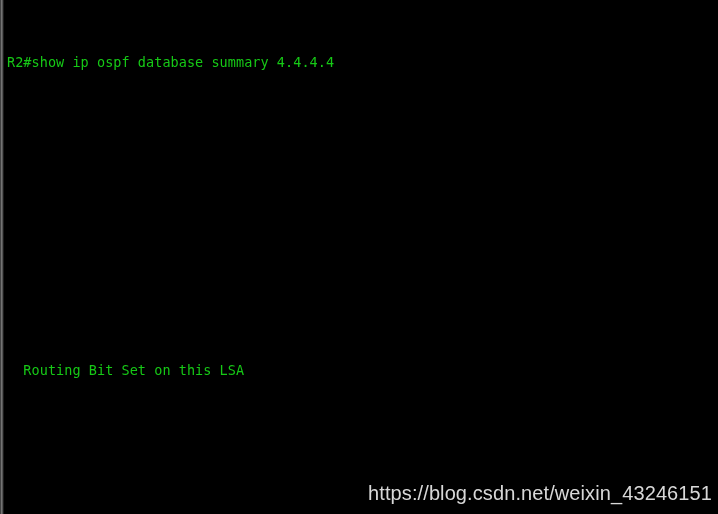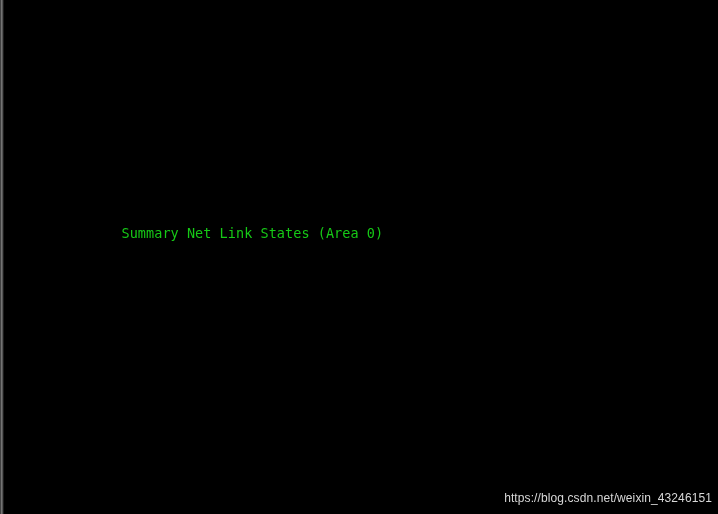--- a/index.html
+++ b/index.html
@@ -44,45 +44,46 @@
     white-space: pre;
   }
   .line.blank {
     color: transparent;
   }
   #watermark {
     position: absolute;
     right: 6px;
     bottom: 9px;
     font-family: "Liberation Sans", sans-serif;
-    font-size: 12px;
+    font-size: 20px;
     color: #d8d8d8;
     letter-spacing: 0.1px;
     white-space: pre;
   }
 </style>
 </head>
 <body>
 
 <div id="terminal">
 
   <div id="left-edge-strip"></div>
 
   <div id="screen">
 
+    <span class="line">R2#show ip ospf database summary 4.4.4.4</span>
 
     <span class="line blank"></span>
 
 
     <span class="line blank"></span>
 
-    <span class="line">              Summary Net Link States (Area 0)</span>
 
     <span class="line blank"></span>
 
+    <span class="line">  Routing Bit Set on this LSA</span>
     
     
     
     
     
     
     
     
     
     

